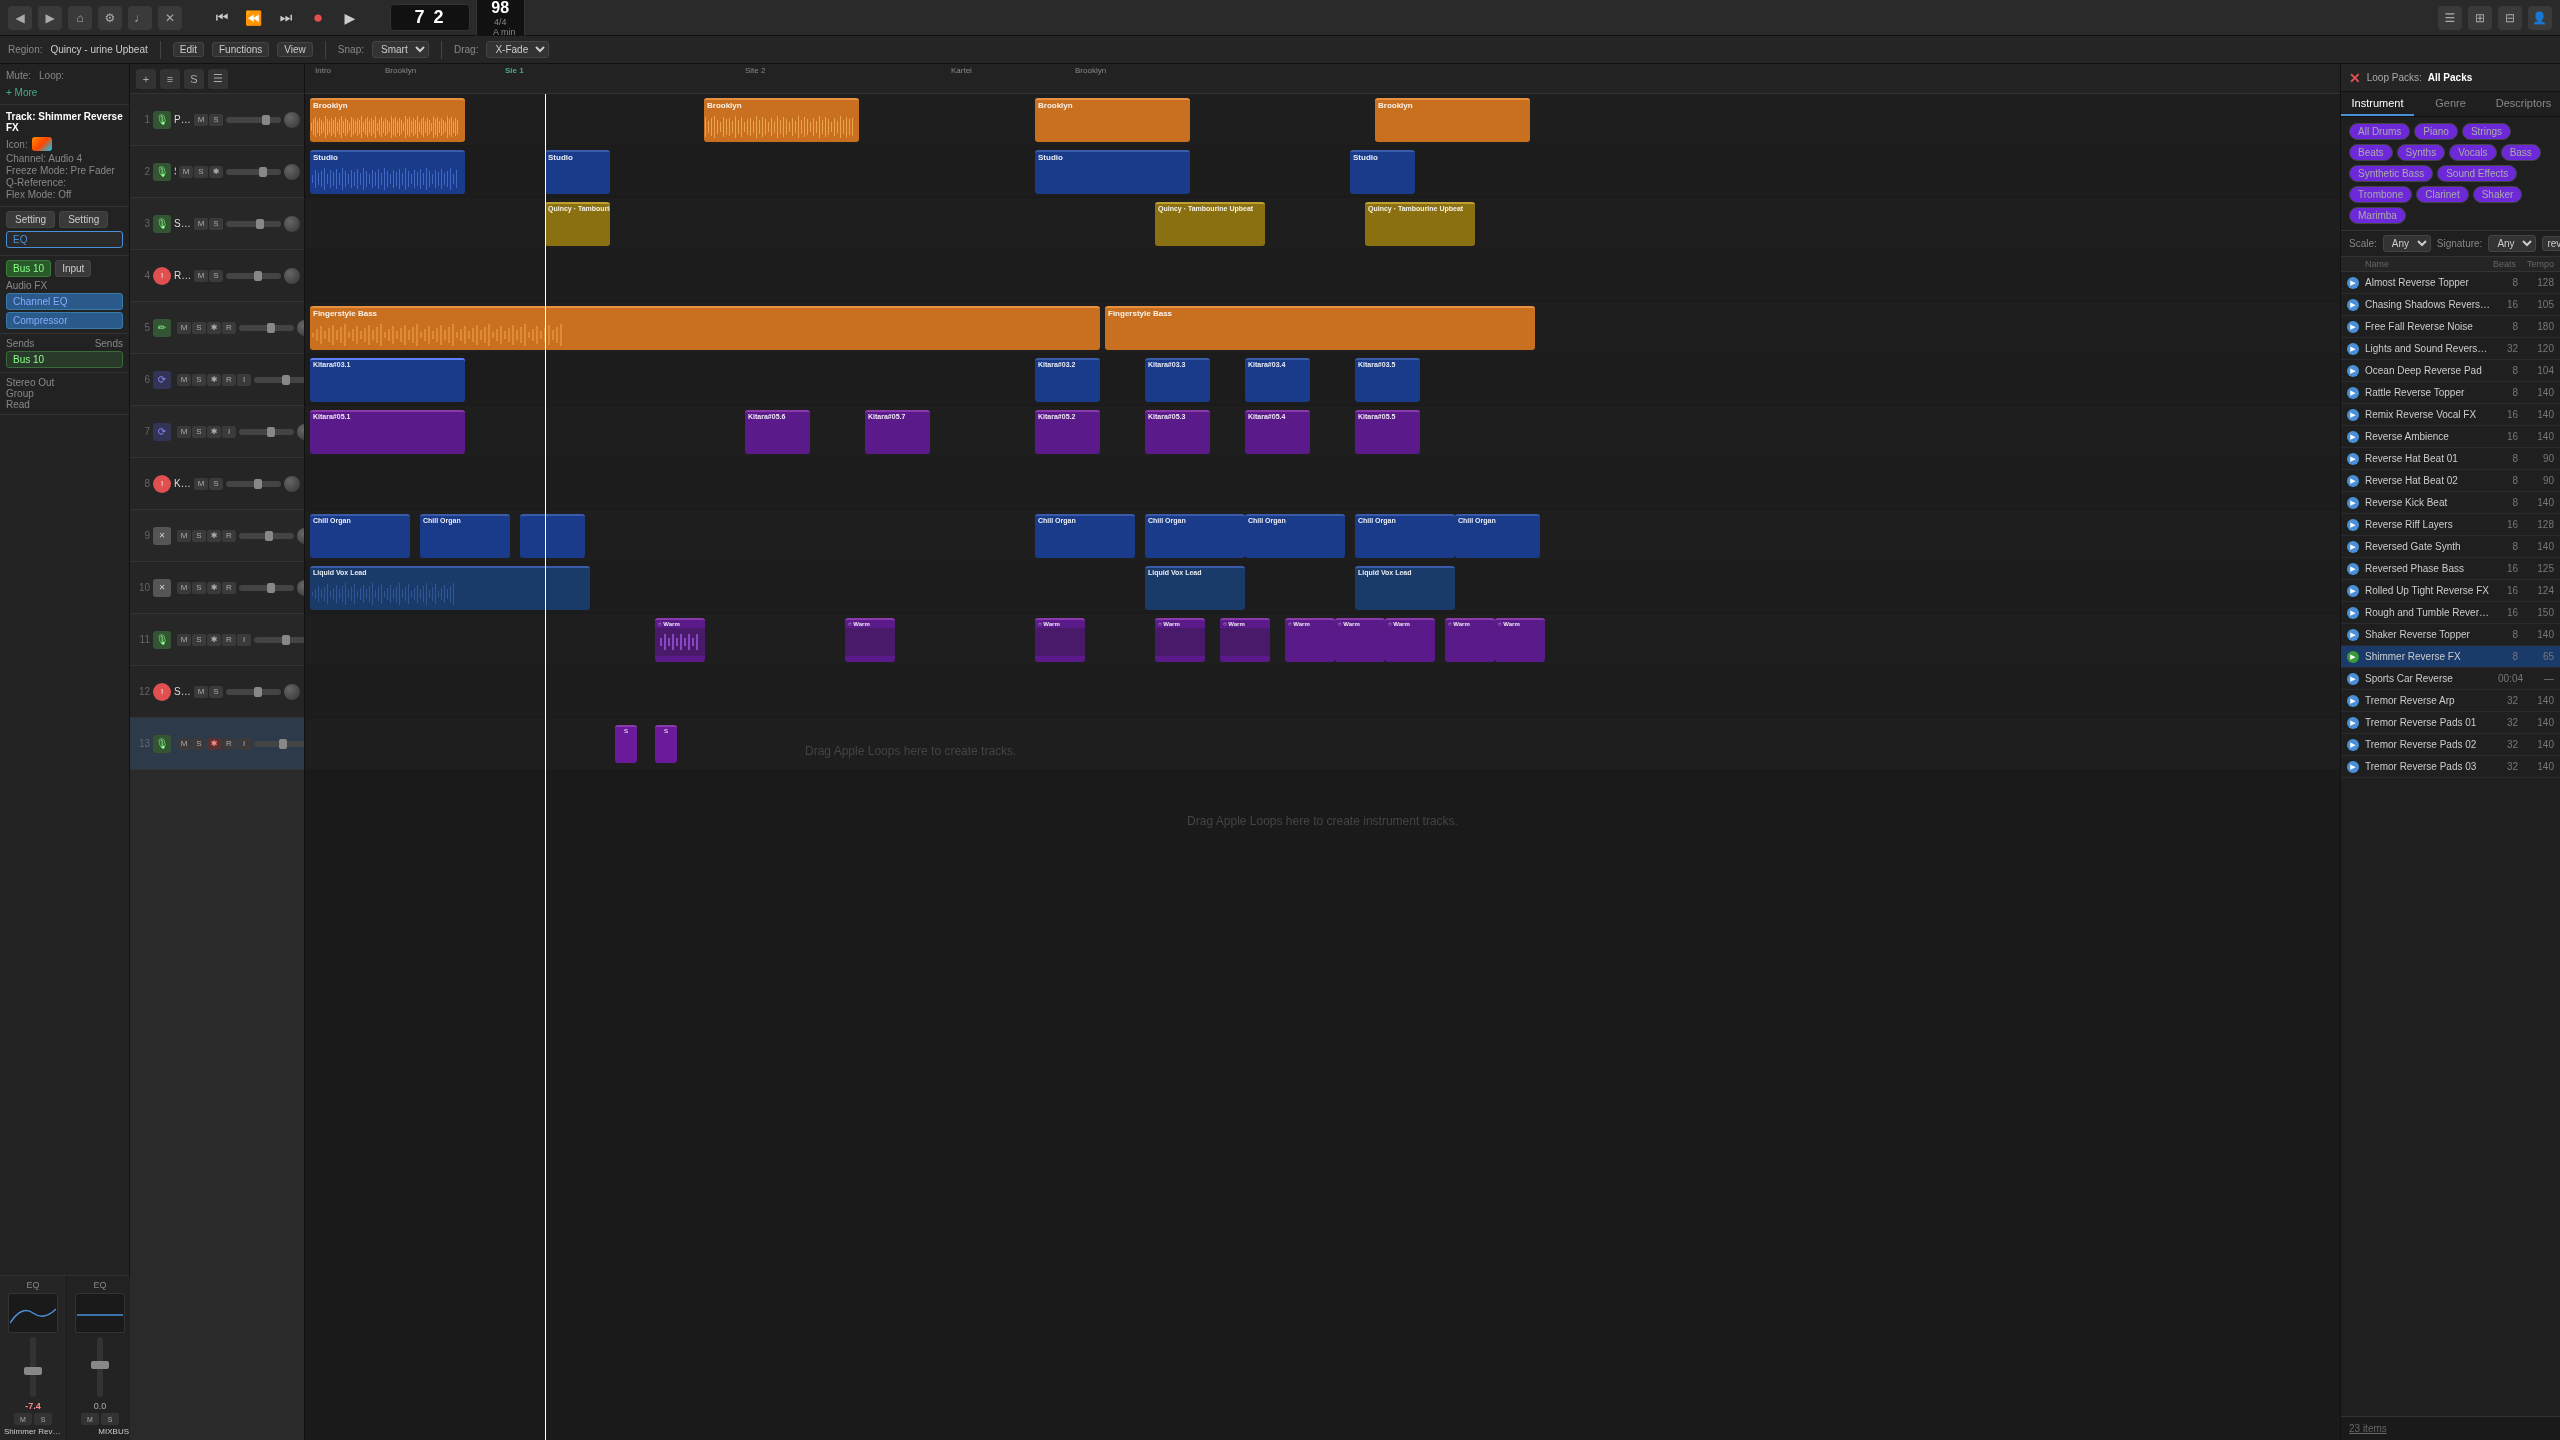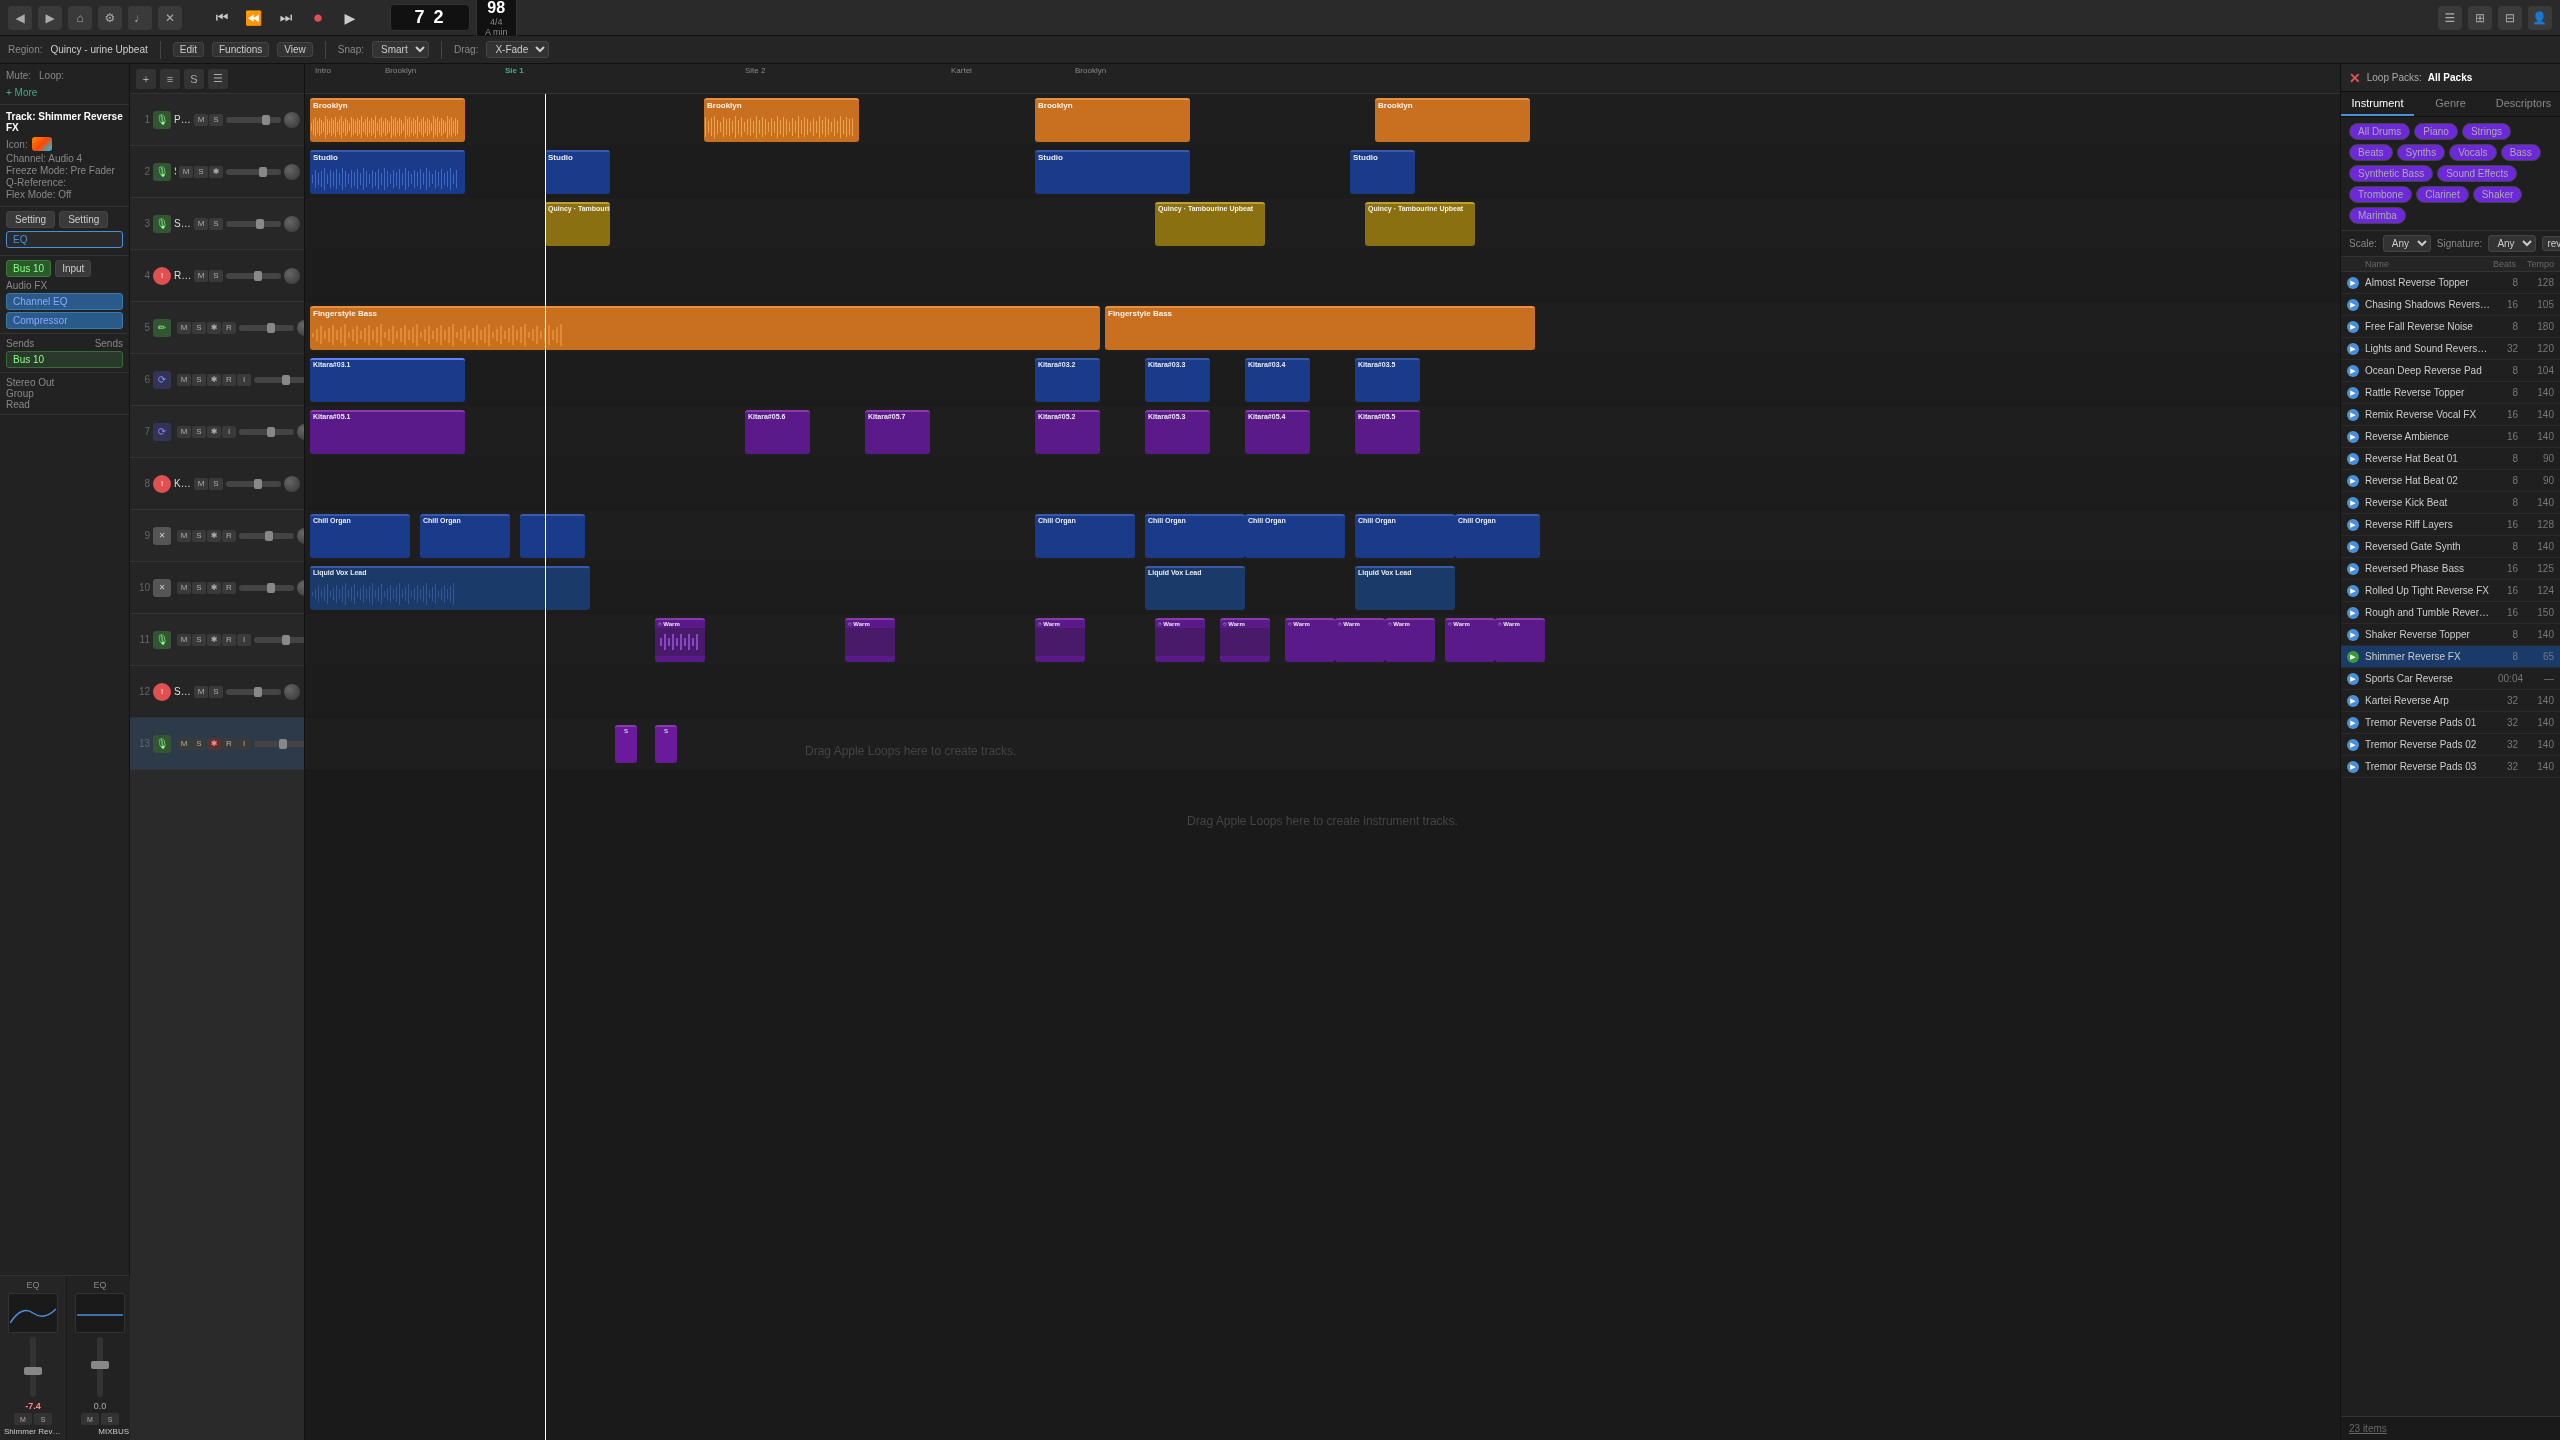--- a/index.html
+++ b/index.html
@@ -457,21 +457,21 @@
     <button class="transport-btn">⏭</button>
     <button class="transport-btn record-btn">⏺</button>
     <button class="transport-btn">▶</button>
   </div>
 
   <div class="position-display">7  2</div>
 
   <div class="tempo-display">
     <span style="font-size:16px;font-weight:bold;color:#fff;">98</span>
     <span style="font-size:9px;color:#888;">4/4</span>
-    <span style="font-size:9px;color:#888;">A min</span>
+    <span style="font-size:9px;color:#888;margin-left:8px;">A min</span>
   </div>
 
   <div class="top-bar-spacer"></div>
 
   <div style="display:flex;align-items:center;gap:6px;">
     <button class="top-bar-btn">☰</button>
     <button class="top-bar-btn">⊞</button>
     <button class="top-bar-btn">⊟</button>
     <button class="top-bar-btn">👤</button>
   </div>
@@ -1499,21 +1499,21 @@
           <div class="loop-tempo">65</div>
         </div>
         <div class="loop-item">
           <div class="loop-icon">▶</div>
           <div class="loop-name">Sports Car Reverse</div>
           <div class="loop-beats">00:04</div>
           <div class="loop-tempo">—</div>
         </div>
         <div class="loop-item">
           <div class="loop-icon">▶</div>
-          <div class="loop-name">Kartei Reverse Arp</div>
+          <div class="loop-name">Tremor Reverse Arp</div>
           <div class="loop-beats">32</div>
           <div class="loop-tempo">140</div>
         </div>
         <div class="loop-item">
           <div class="loop-icon">▶</div>
           <div class="loop-name">Tremor Reverse Pads 01</div>
           <div class="loop-beats">32</div>
           <div class="loop-tempo">140</div>
         </div>
         <div class="loop-item">

